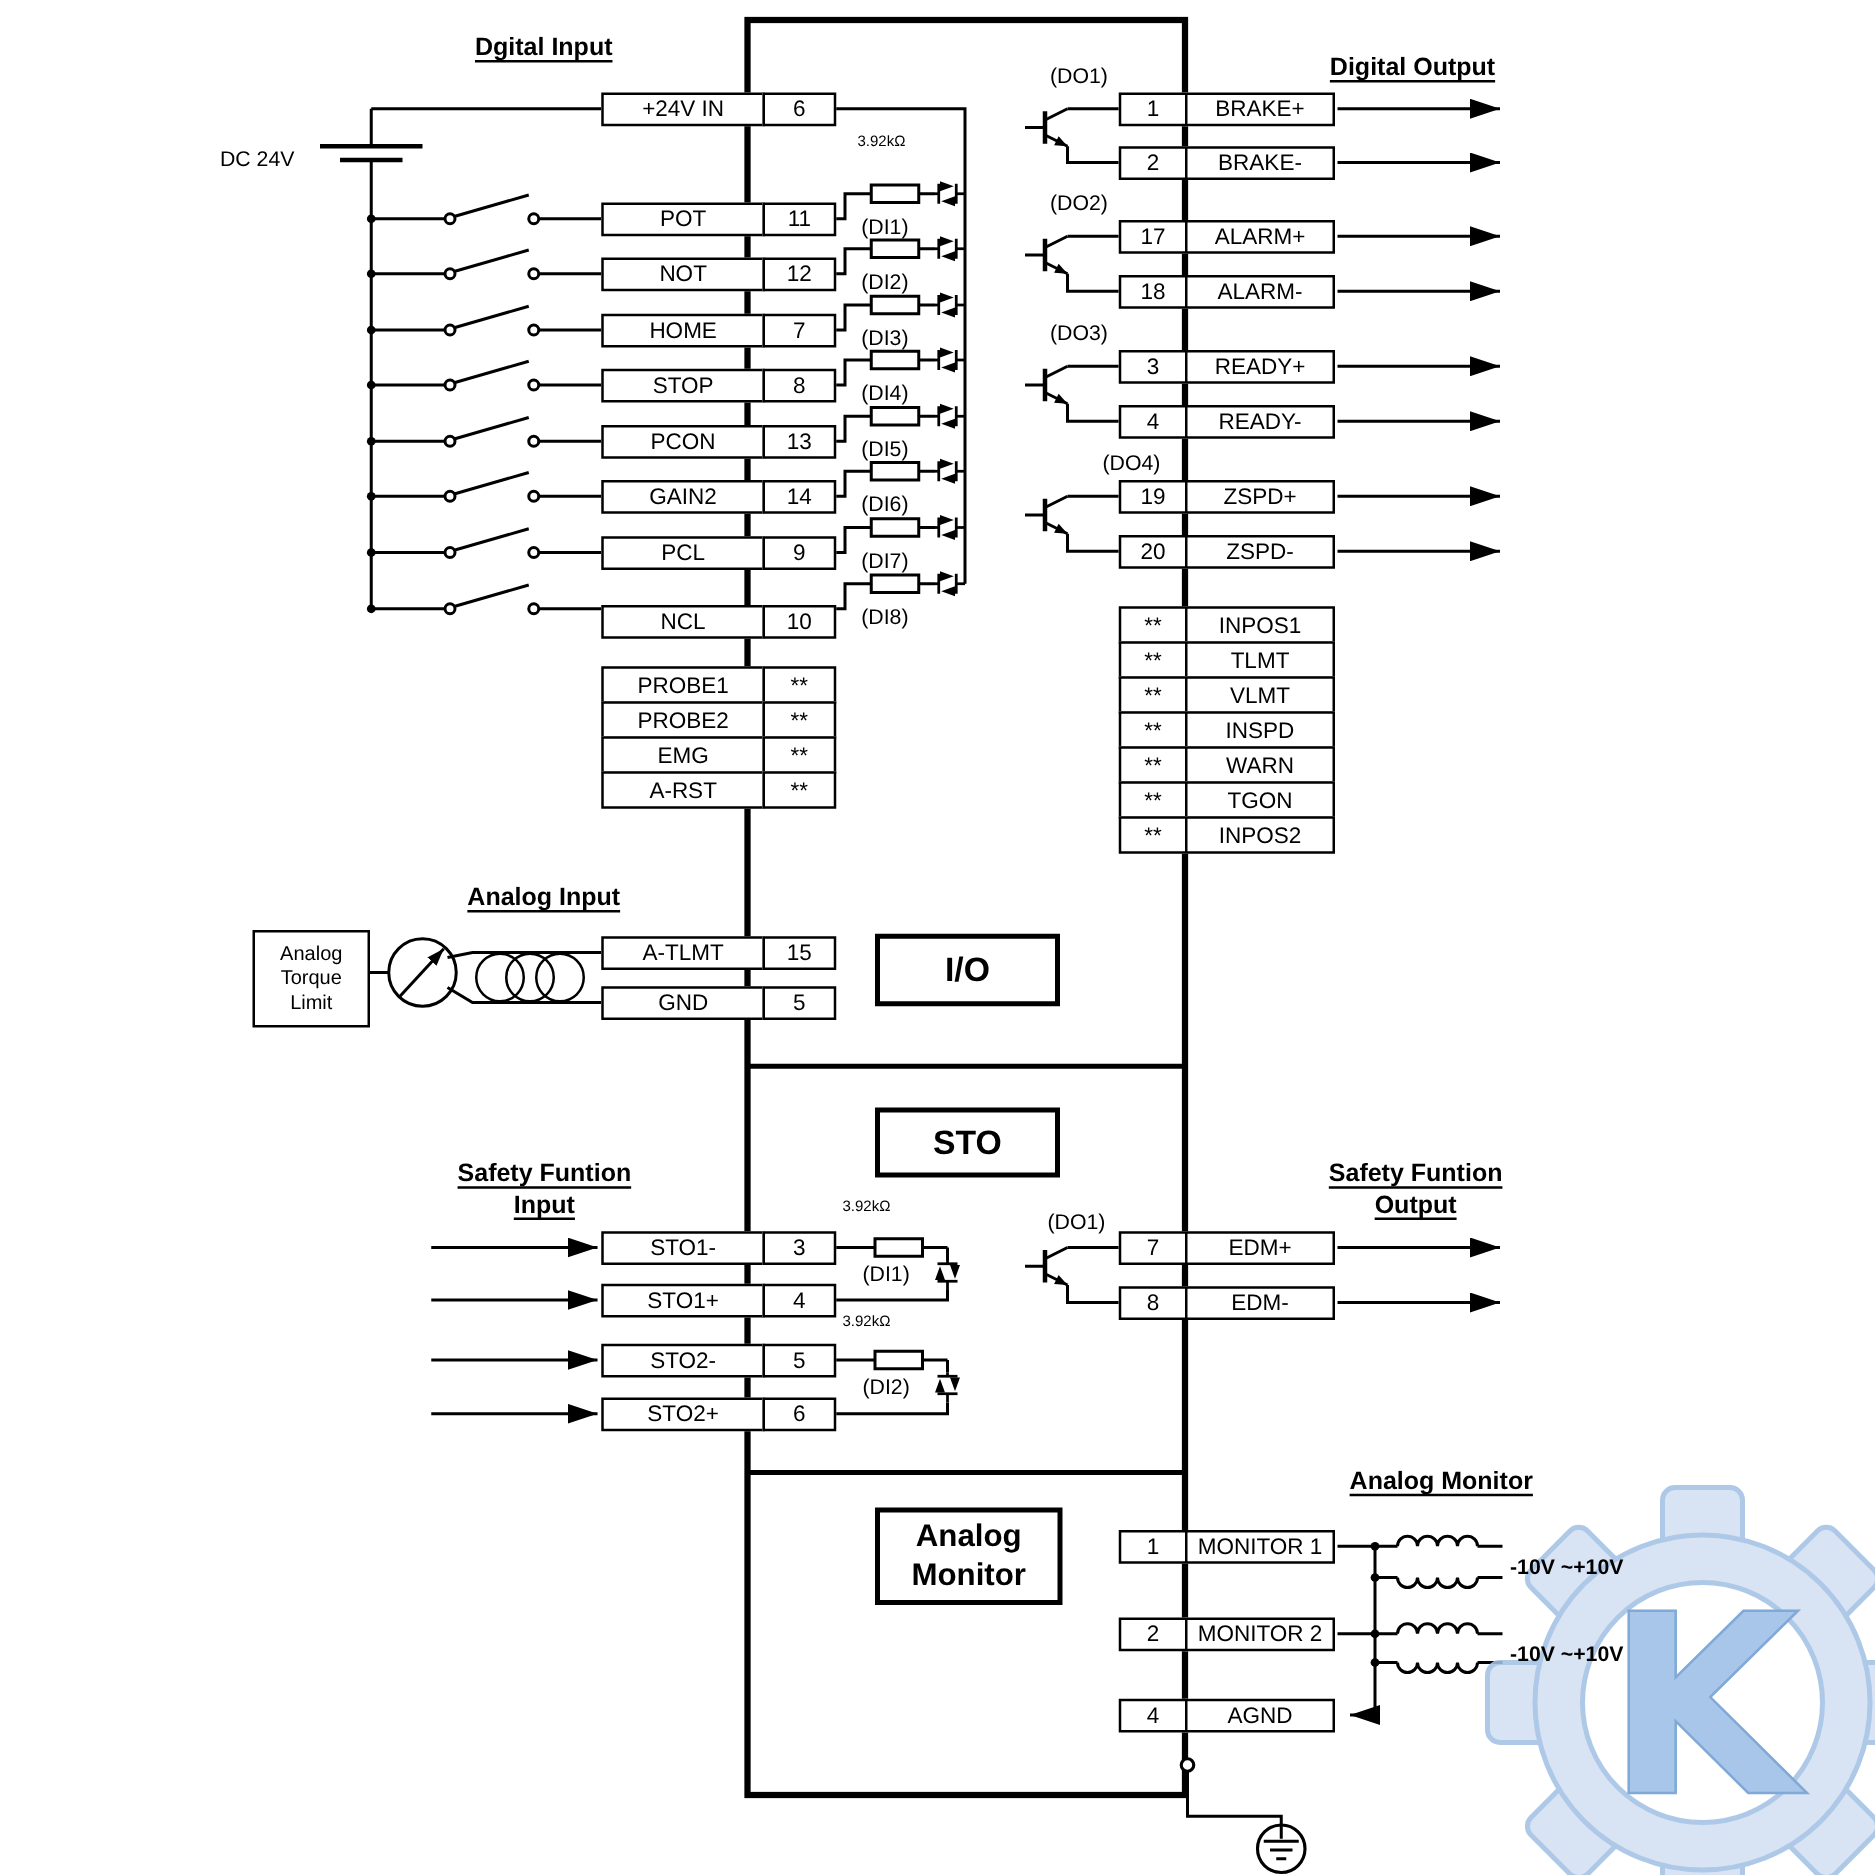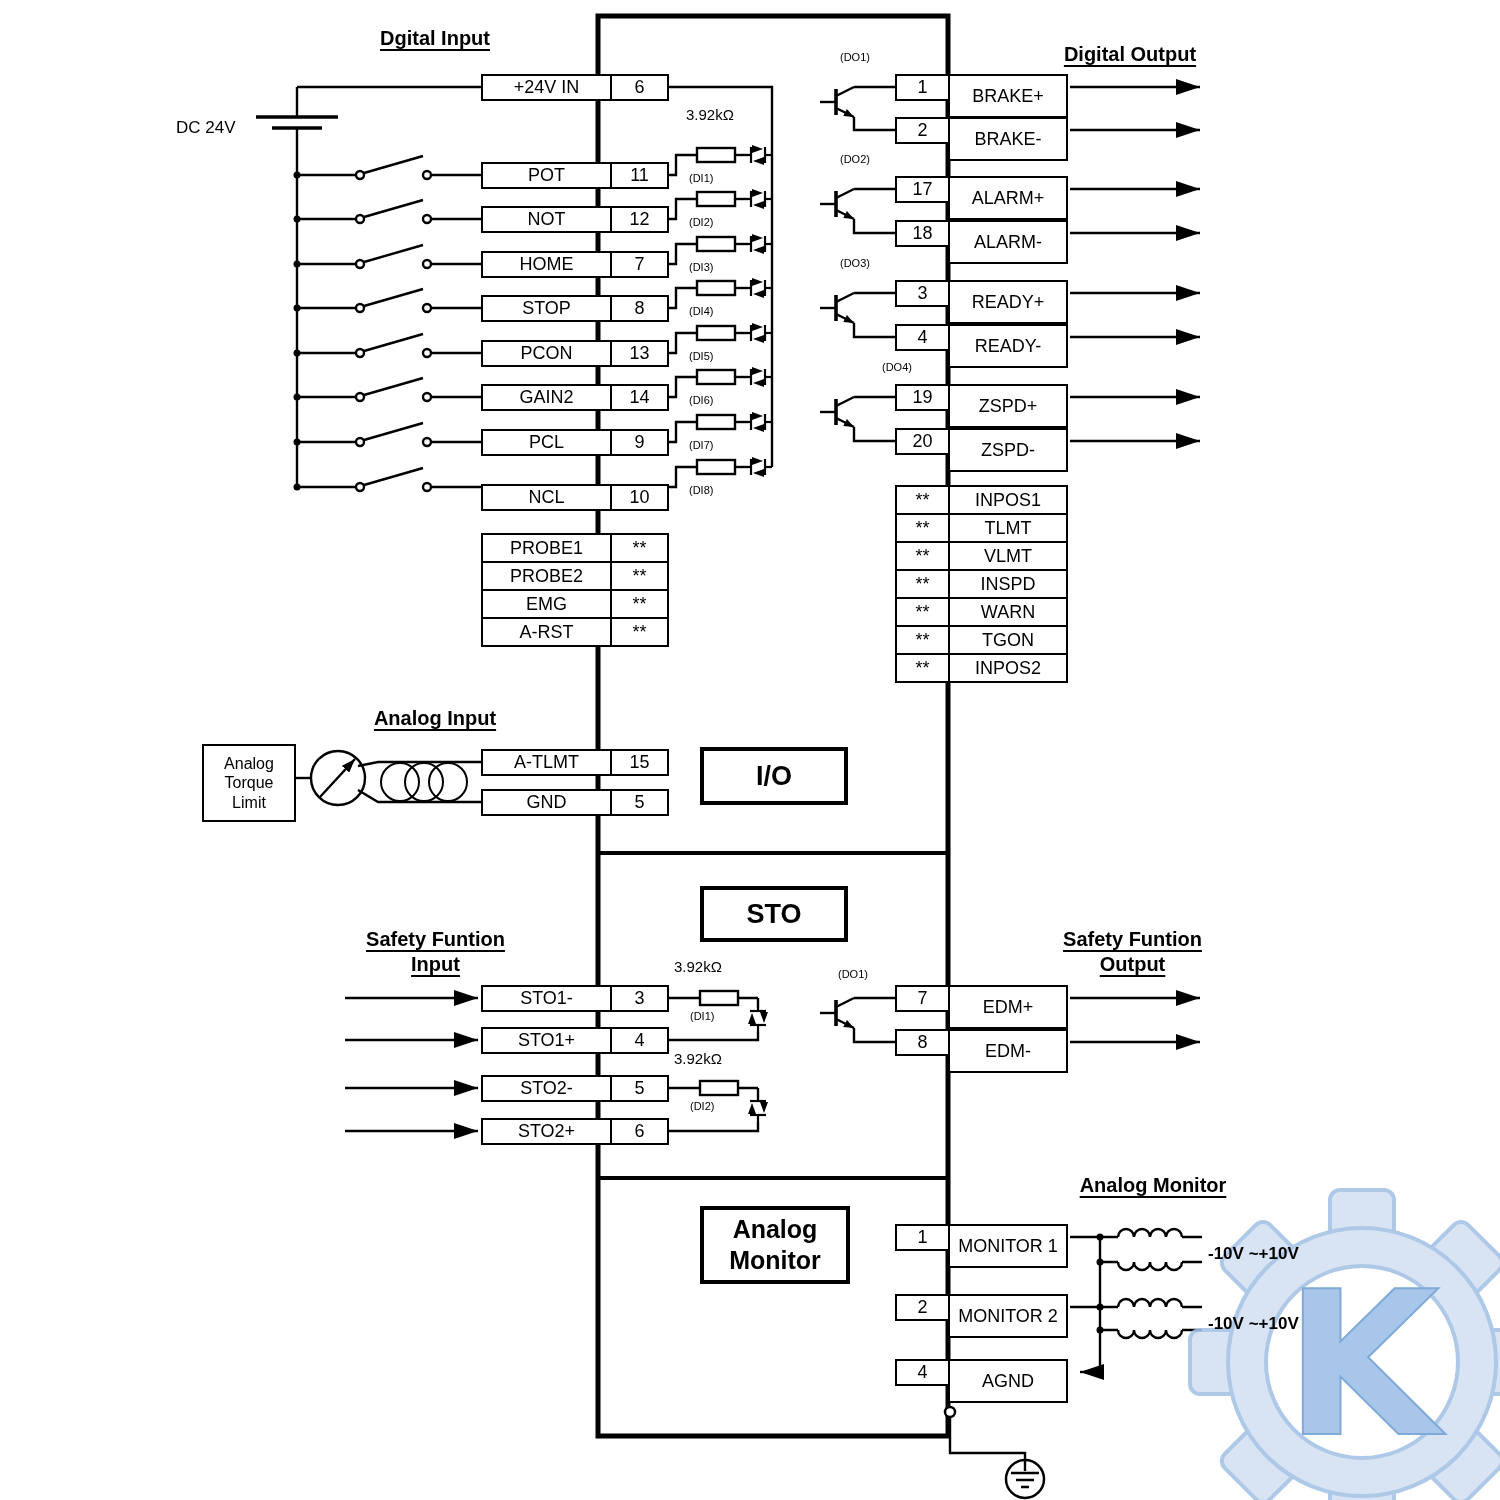--- a/index.html
+++ b/index.html
@@ -6,26 +6,26 @@
   html,body{background:#fff}
   body{width:1500px;height:1500px;font-family:"Liberation Sans",sans-serif;color:#000}
   .canvas{position:relative;width:1500px;height:1500px;overflow:hidden;background:#fff}
   .wires{position:absolute;left:0;top:0}
   .row{position:absolute;display:flex}
   .cell{border:2px solid #000;background:#fff;display:flex;align-items:center;justify-content:center;font-size:18px;white-space:nowrap}
   .row .cell+.cell{margin-left:-2px}
   .lab{width:131px;height:27px}
   .pin{width:59px;height:27px}
   .pinO{width:55px;height:27px}
-  .labO{width:120px;height:44px}
+  .labO{width:120px;height:27px}
   .h30 .cell{height:30px}
   .title{position:absolute;font-size:20px;font-weight:700;text-align:center;text-decoration:underline;text-underline-offset:4px;white-space:nowrap}
   .plain{position:absolute;font-size:17px;white-space:nowrap}
-  .note{position:absolute;font-size:11px;white-space:nowrap}
-  .rnote{position:absolute;font-size:15px;white-space:nowrap}
+  .note{position:absolute;font-size:17px;white-space:nowrap}
+  .rnote{position:absolute;font-size:12px;white-space:nowrap}
   .block{position:absolute;border:4px solid #000;background:#fff;display:flex;flex-direction:column;align-items:center;justify-content:center;font-weight:700}
   .range{position:absolute;font-size:17px;font-weight:700;white-space:nowrap}
   .atl{position:absolute;left:202px;top:744px;width:94px;height:78px;border:2px solid #000;background:#fff;display:flex;flex-direction:column;align-items:center;justify-content:center;font-size:16px;line-height:1.22}
 </style>
 </head>
 <body>
 
 <div class="canvas">
 
   <svg class="wires" width="1500" height="1500" viewBox="0 0 1500 1500">

